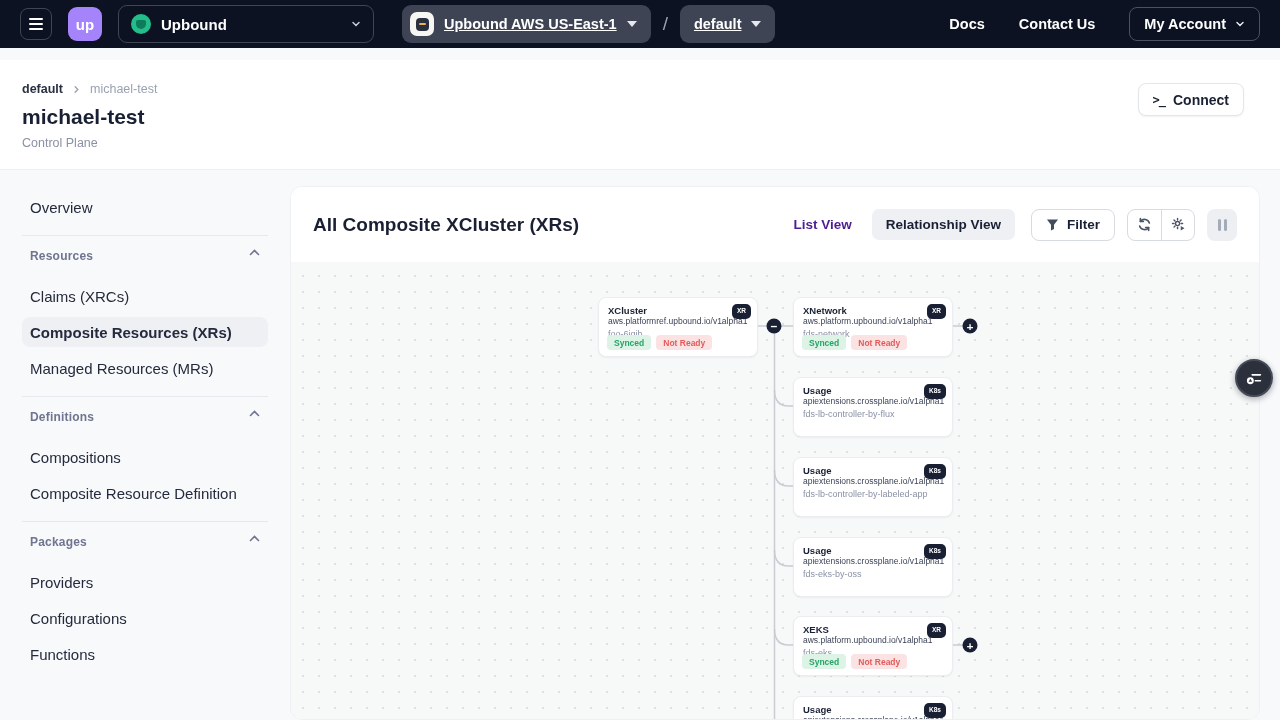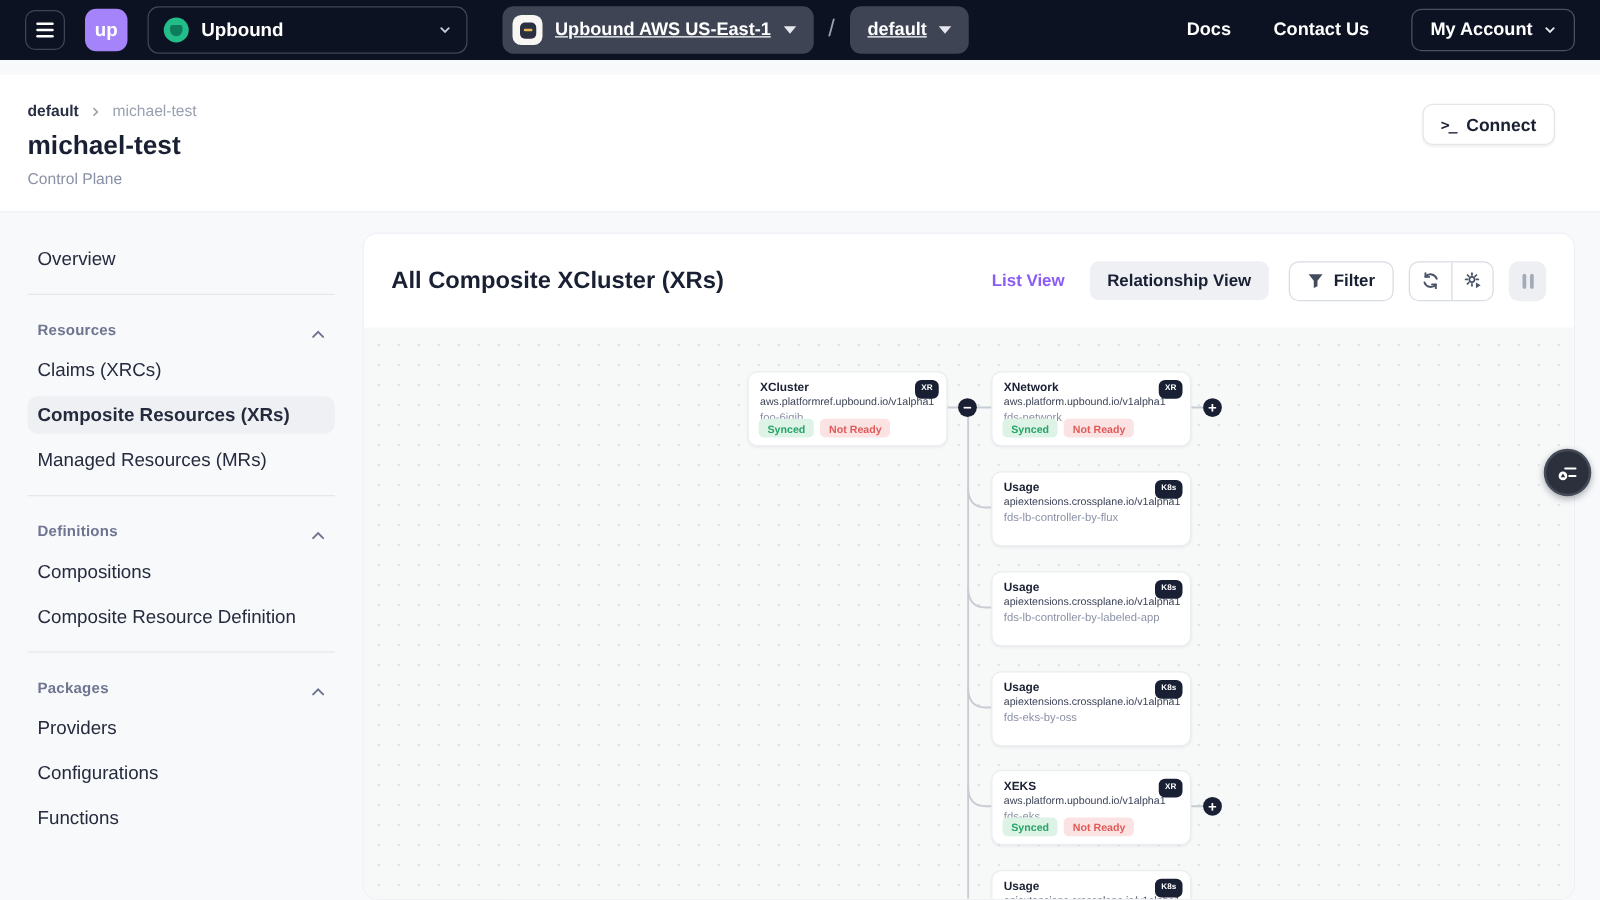--- a/index.html
+++ b/index.html
@@ -36,29 +36,29 @@
   .page-title { font-size:21px; font-weight:800; color:#1a2033; margin-top:9px; }
   .page-sub { font-size:12.5px; color:#8a91a5; margin-top:7px; }
   .connect-btn { position:absolute; top:23px; right:36px; height:33px; background:#fff; border:1px solid #e3e6ea; border-radius:8px; box-shadow:0 1px 2px rgba(20,25,40,.06); display:flex; align-items:center; gap:8px; padding:0 14px; font-size:14px; font-weight:800; color:#1a2033; cursor:pointer; }
   .term-ic { font-family:"DejaVu Sans Mono", monospace; font-size:12px; font-weight:bold; color:#1a2033; letter-spacing:-1px; }
 
   
   .sidebar { position:absolute; top:170px; left:0; width:290px; bottom:0; padding-top:16px; }
   .side-item { height:30px; margin:6px 22px; padding:0 8px; display:flex; align-items:center; font-size:15px; color:#252b3d; border-radius:8px; cursor:pointer; }
   .side-item.selected { background:#eef0f4; font-weight:bold; }
   .side-div { border-top:1px solid #e6e8ed; margin:13px 22px; }
-  .side-label { height:22px; margin:4px 30px 10px 30px; display:flex; align-items:flex-end; justify-content:space-between; font-size:12px; font-weight:bold; color:#6f7590; letter-spacing:.2px; }
+  .side-label { height:22px; margin:4px 30px 10px 30px; display:flex; align-items:flex-start; justify-content:space-between; font-size:12px; font-weight:bold; color:#6f7590; letter-spacing:.2px; }
   .side-label svg { cursor:pointer; }
 
   
   .main-card { position:absolute; left:290px; top:186px; width:970px; height:534px; background:#fff; border-radius:12px; border:1px solid #eef0f3; overflow:hidden; }
   .toolbar { height:75px; display:flex; align-items:center; padding:0 22px; background:#fff; }
   .main-title { font-size:19px; font-weight:800; color:#1a2033; }
   .tb-right { margin-left:auto; display:flex; align-items:center; }
-  .view-opt { font-size:13.5px; font-weight:bold; color:#8b5cf6; padding:8px 14px; cursor:pointer; }
+  .view-opt { font-size:13.5px; font-weight:bold; color:#4c1d95; padding:8px 14px; cursor:pointer; }
   .view-opt.active { color:#1a2033; background:#eef0f4; border-radius:7px; margin-left:6px; }
   .searchbox { width:186px; height:32px; border:1px solid #d7dbe2; border-radius:7px; display:flex; align-items:center; padding:0 10px; margin-left:14px; background:#fff; }
   .searchbox input { border:none; outline:none; font-size:13px; color:#3a4050; width:100%; margin-left:8px; font-family:"Liberation Sans", sans-serif; background:transparent; }
   .searchbox input::placeholder { color:#8a91a5; }
   .filter-btn { height:32px; border:1px solid #d7dbe2; border-radius:8px; background:#fff; display:flex; align-items:center; gap:8px; padding:0 14px; margin-left:16px; font-size:13.5px; font-weight:800; color:#1a2033; cursor:pointer; }
   .icon-group { height:32px; border:1px solid #d7dbe2; border-radius:8px; background:#fff; display:flex; margin-left:12px; overflow:hidden; }
   .icon-group .cell { width:33px; height:100%; display:flex; align-items:center; justify-content:center; cursor:pointer; }
   .icon-group .cell + .cell { border-left:1px solid #d7dbe2; }
   .pause-btn { width:30px; height:32px; background:#edeff3; border-radius:8px; border:none; margin-left:12px; display:flex; align-items:center; justify-content:center; gap:3px; cursor:pointer; }
   .pause-btn i { display:block; width:3px; height:12px; background:#a3aab8; border-radius:1.5px; }

